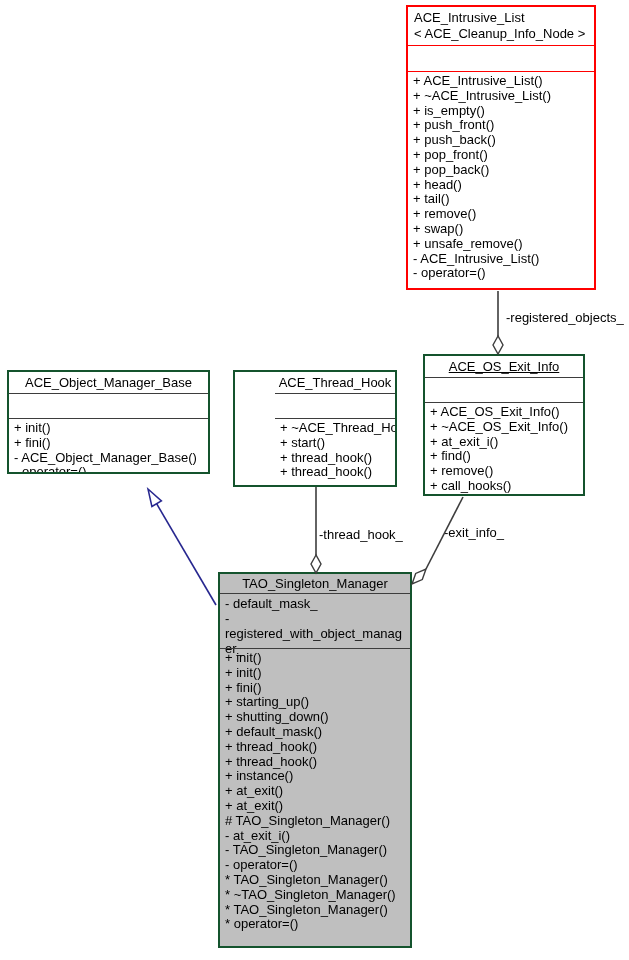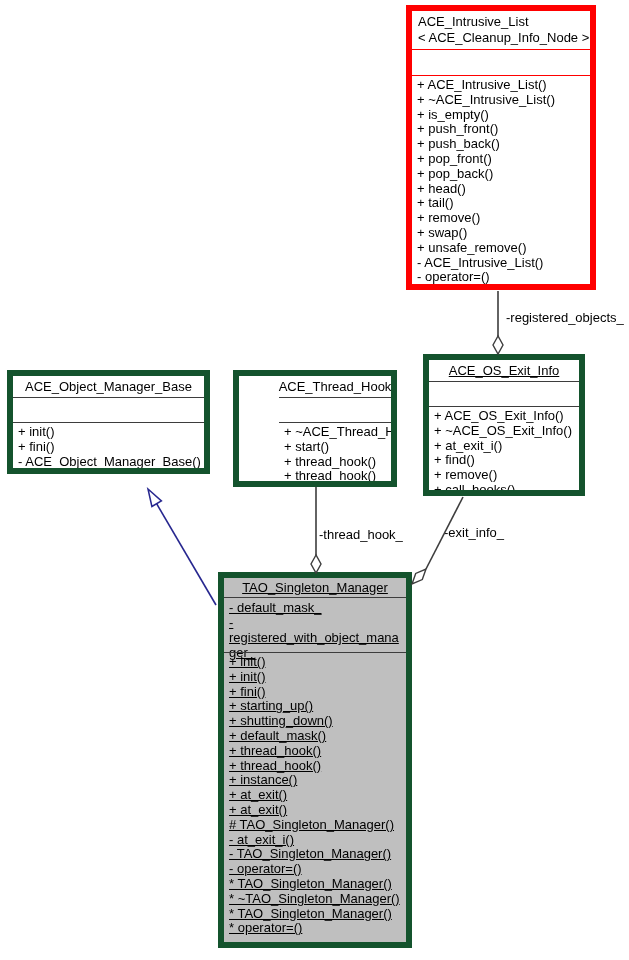--- a/index.html
+++ b/index.html
@@ -2,21 +2,21 @@
 <html><head>
 <meta charset="utf-8">
 <style>
   html,body { margin:0; padding:0; }
   body {
     width:629px; height:960px; position:relative; background:#ffffff;
     font-family:"Liberation Sans", sans-serif; font-size:13px; color:#000;
     overflow:hidden;
   }
   .uml-node {
-    position:absolute; border:6px solid #14532d; background:#ffffff;
+    position:absolute; border:2px solid #14532d; background:#ffffff;
     display:flex; flex-direction:column; box-sizing:border-box;
   }
   .uml-node.red { border-color:#ff0000; }
   .uml-node.red .sec { border-top-color:#ff0000; }
   .uml-node.focus { background:#bfbfbf; }
   .sec { box-sizing:border-box; }
   .sec + .sec { border-top:1px solid #3d3d3d; }
   .sec.title {
     display:flex; flex-direction:column; justify-content:center;
     align-items:center; text-align:center; line-height:16px; flex:0 0 auto;
@@ -109,21 +109,21 @@
   <div class="sec methods">
       <div class="member">+ ACE_OS_Exit_Info()</div>
       <div class="member">+ ~ACE_OS_Exit_Info()</div>
       <div class="member">+ at_exit_i()</div>
       <div class="member">+ find()</div>
       <div class="member">+ remove()</div>
       <div class="member">+ call_hooks()</div>
     </div>
 </div>
 
-<div class="uml-node focus" style="left:218px; top:572px; width:194px; height:376px;text-decoration:underline;">
+<div class="uml-node focus" style="left:218px; top:572px; width:194px; height:376px;">
   <div class="sec title" style="height:19px;">
     <div>TAO_Singleton_Manager</div>
   </div>
   <div class="sec attrs" style="height:55px;">
       <div class="member">- default_mask_</div>
       <div class="member">- registered_with_object_manager_</div>
     </div>
   <div class="sec methods">
       <div class="member">+ init()</div>
       <div class="member">+ init()</div>

